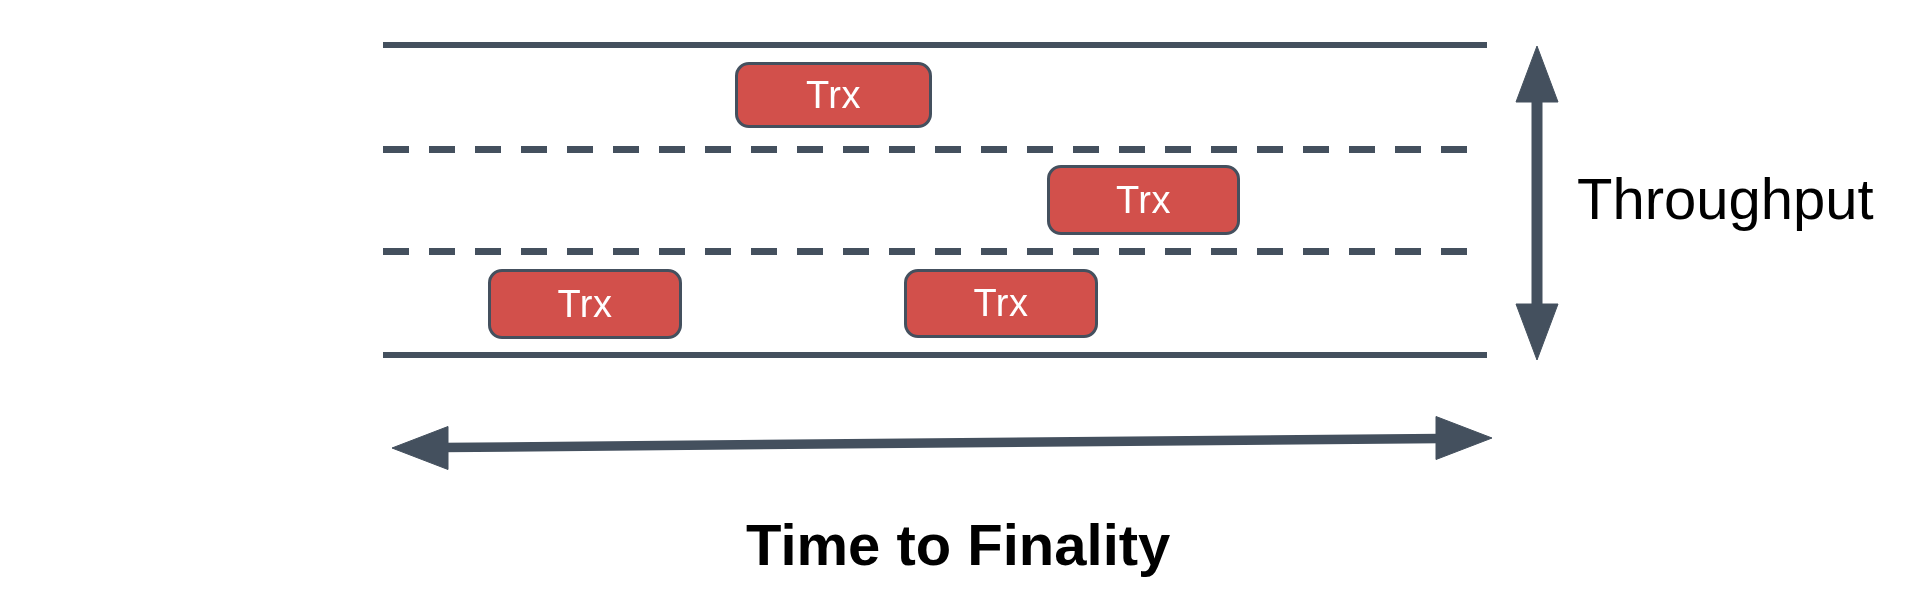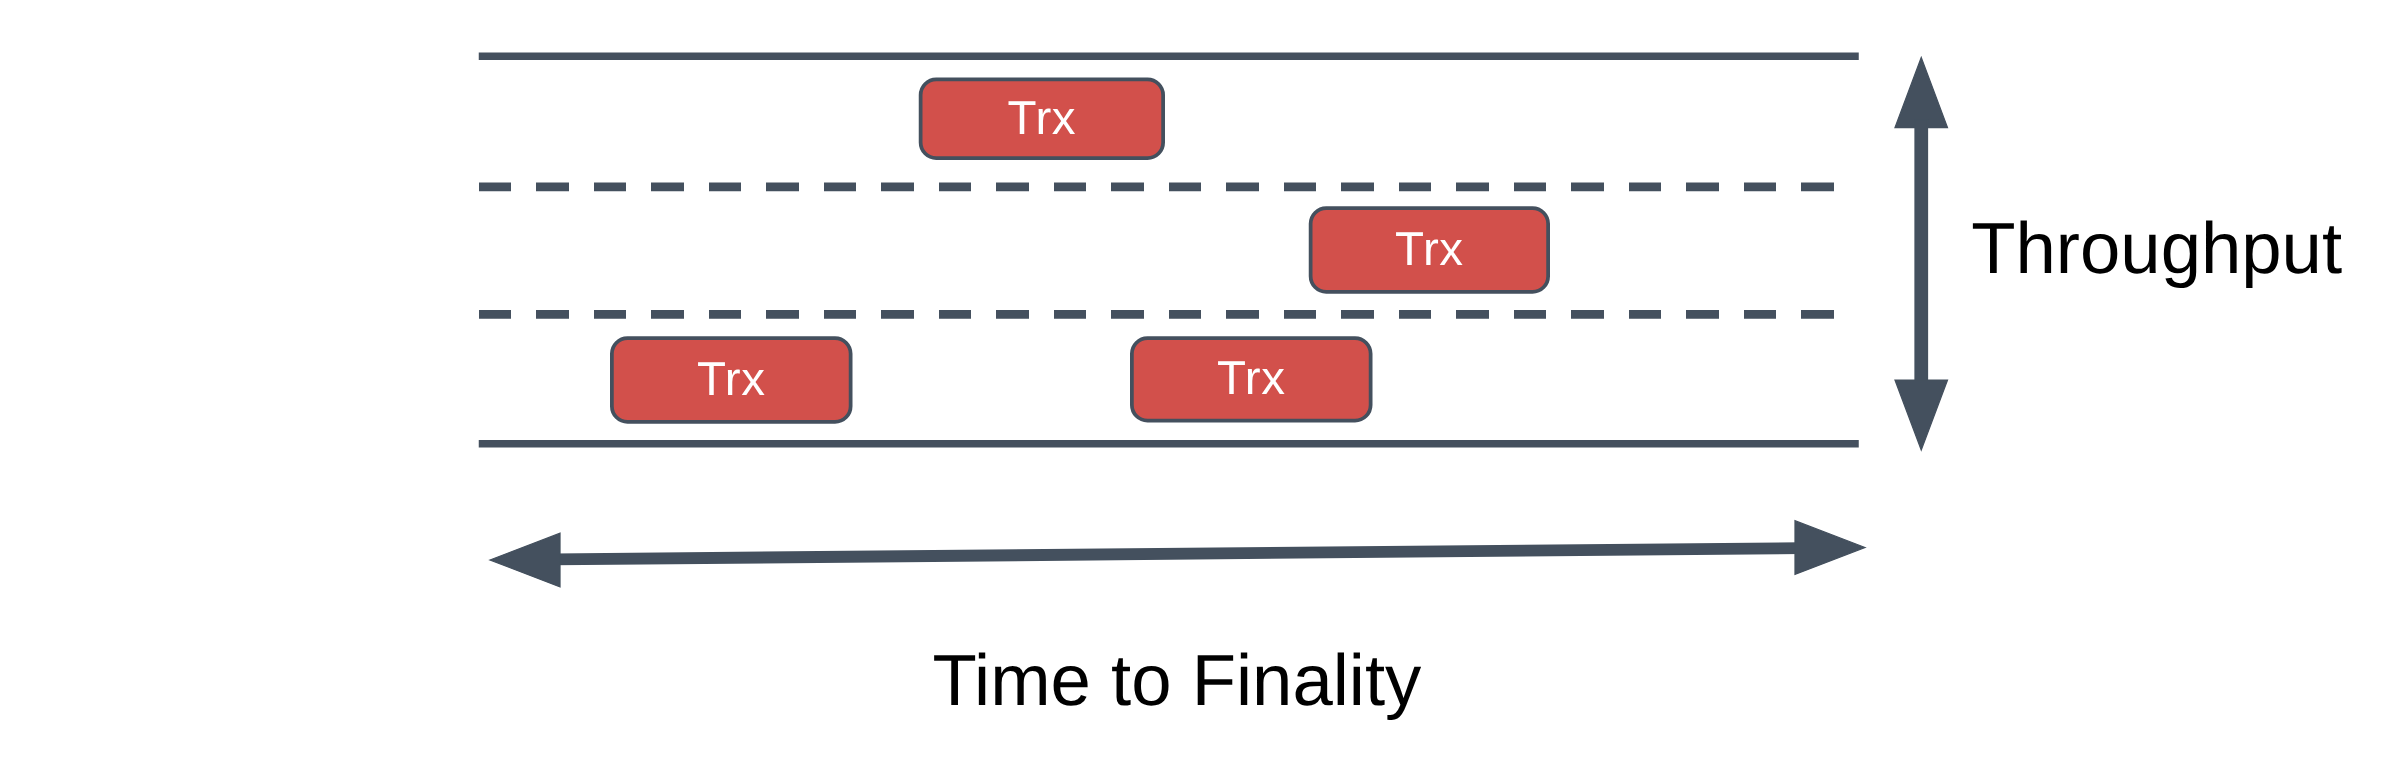--- a/index.html
+++ b/index.html
@@ -78,15 +78,15 @@
     <polygon points="25,316 4,260 46,260" stroke="none"></polygon>
   </svg>
 
   <svg class="arrow-svg" style="left:385px;top:408px;" width="1115" height="84" viewBox="0 0 1115 84">
     <line class="stem" x1="58" y1="39.5" x2="1056" y2="30.5" stroke-width="9.5"></line>
     <polygon points="7,40 63,18.5 63,61.5" stroke="none"></polygon>
     <polygon points="1107,30 1051,8.5 1051,51.5" stroke="none"></polygon>
   </svg>
 
   <div class="axis-label" style="left:1577px;top:164px;">Throughput</div>
-  <div class="axis-label" style="left:746px;top:510px;">Time to Finality</div>
+  <div class="axis-label" style="left:746px;top:510px;font-weight:bold;">Time to Finality</div>
 
 </div>
 
 </body></html>

